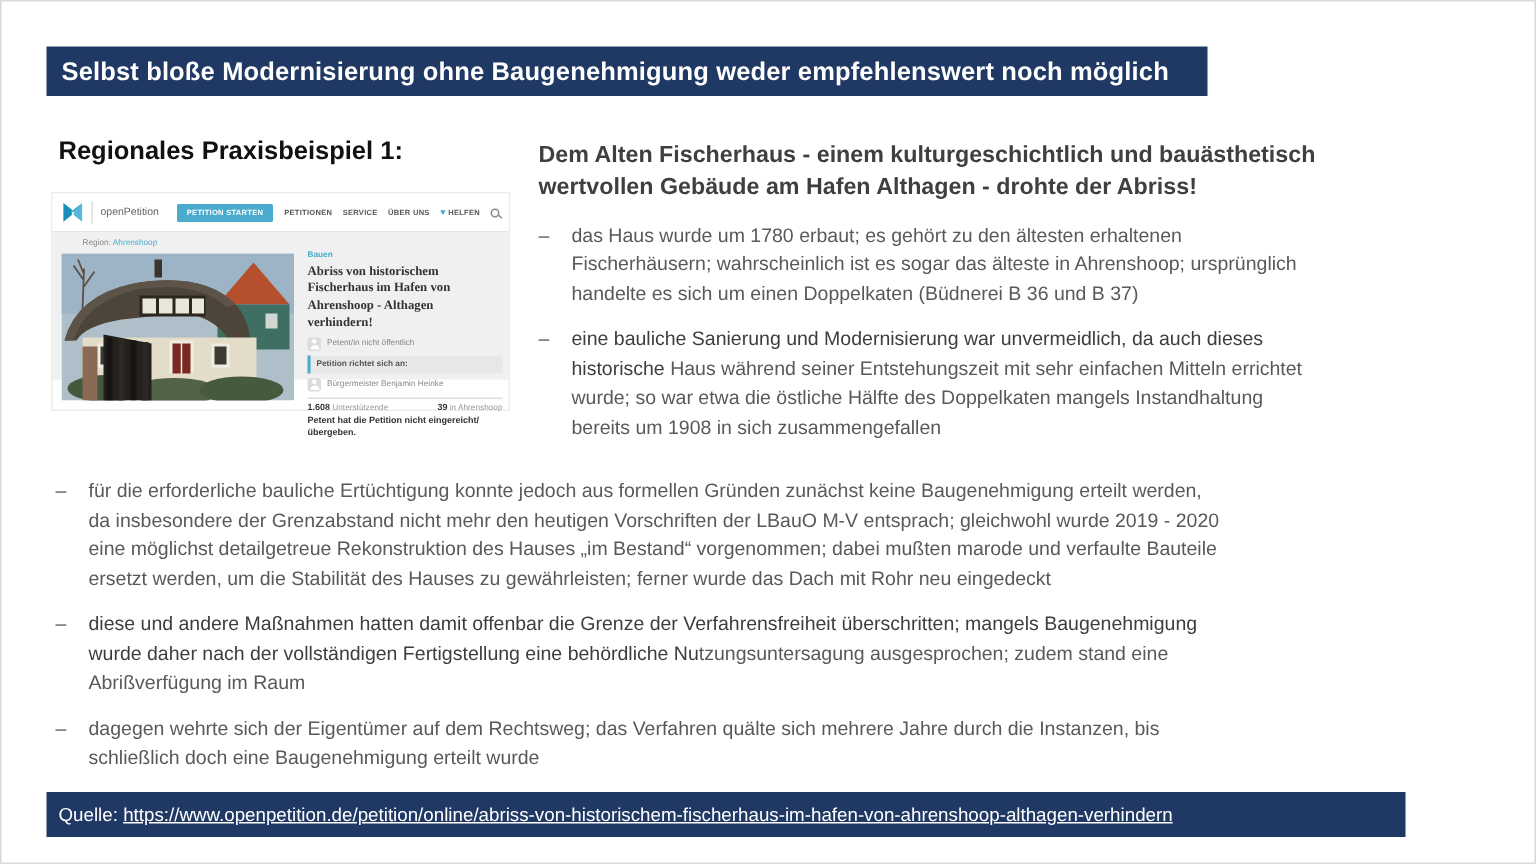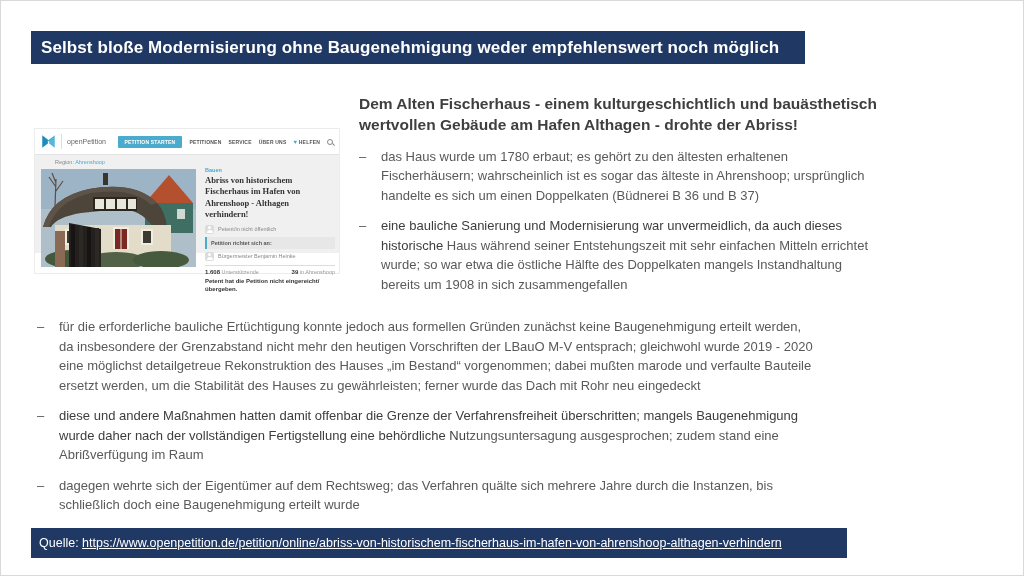--- a/index.html
+++ b/index.html
@@ -44,33 +44,34 @@
   .right-block{position:absolute;left:358px;top:92px;width:632px;}
   .heading{font-size:15.5px;font-weight:bold;color:#3f3f3f;line-height:1.38;white-space:pre-line;margin-bottom:11px;}
 
   .bullet{display:flex;margin-bottom:11px;}
   .bullet .marker{flex:0 0 22px;color:#595959;font-size:13px;line-height:1.5;}
   .bullet .btext{flex:1;font-size:13px;color:#595959;line-height:1.5;white-space:pre-line;}
   .bullet .btext .dark{color:#3d3d3d;}
 
   .full-block{position:absolute;left:36px;top:316px;width:952px;}
 
-  .footer{position:absolute;left:30px;top:527px;width:816px;height:30px;background:#1f3864;color:#fff;
+  .footer{position:absolute;left:30px;top:527px;width:906px;height:30px;background:#1f3864;color:#fff;
           font-size:12.5px;line-height:30px;padding-left:8px;}
   .footer a{color:#fff;}
 </style>
 </head>
 <body>
 
 <div class="slide">
 
   <div class="titlebar">
     <span>Selbst bloße Modernisierung ohne Baugenehmigung weder empfehlenswert noch möglich</span>
   </div>
 
+  <div class="example-label">Regionales Praxisbeispiel 1:</div>
 
   <div class="shot">
     <div class="shot-header">
       <svg class="op-logo" viewBox="0 0 24 24">
         <path d="M2 2 L11 9 L11 15 L2 22 Z" fill="#1b8dbb"></path>
         <path d="M22 2 L13 9 L13 15 L22 22 Z" fill="#55b7d9"></path>
         <path d="M4 4 L12 10 L20 4 L12 12 Z" fill="#2ca3cc"></path>
       </svg>
       <span class="op-brand">openPetition</span>
       <div class="op-nav">

